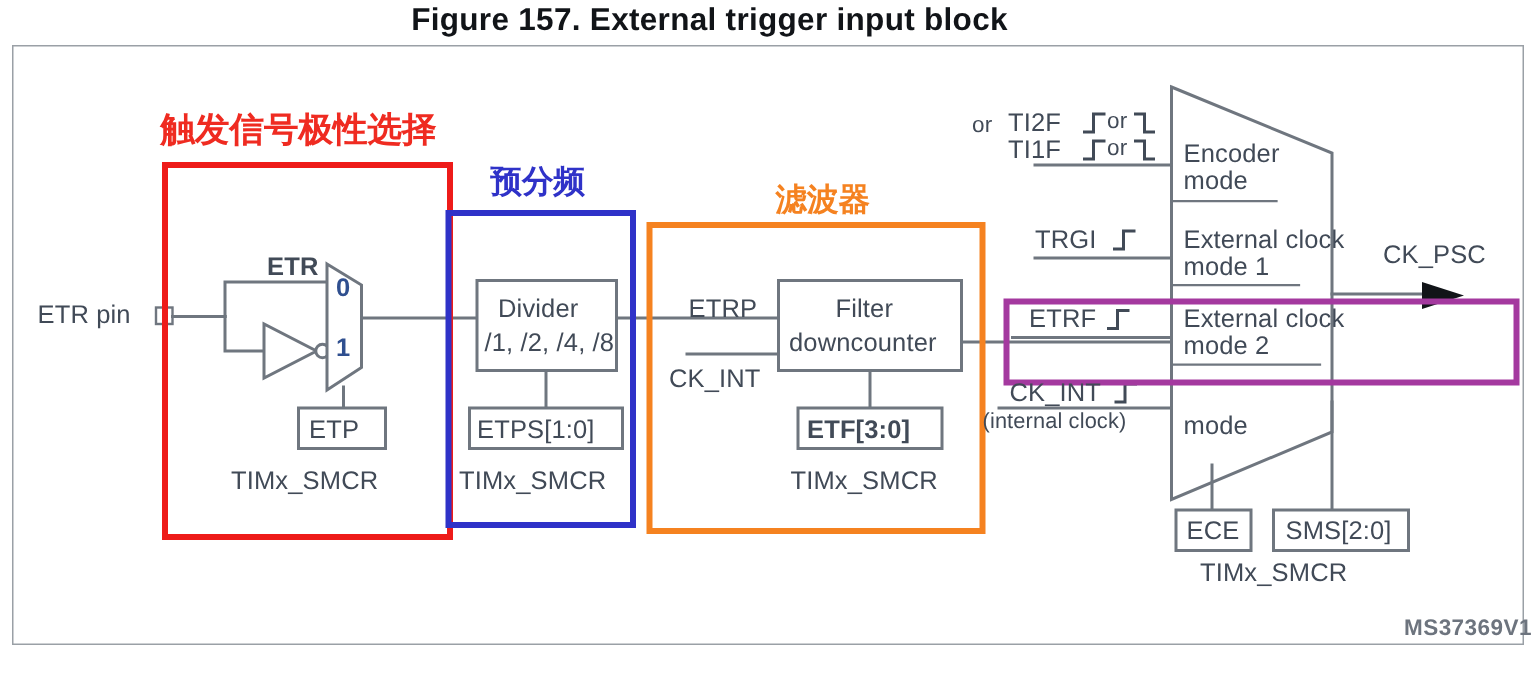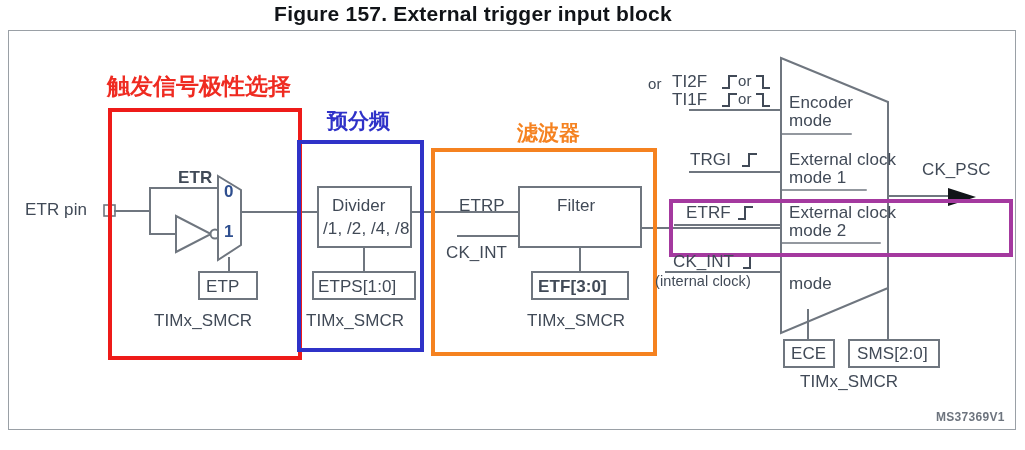--- a/index.html
+++ b/index.html
@@ -72,21 +72,21 @@
   #t-ext2{left:789px;top:203px;}
   #t-ext2b{left:789px;top:221px;}
   #t-int{left:789px;top:256px;}
   #t-intb{left:789px;top:274px;}
 
   #t-ckpsc{left:922px;top:160px;}
   #t-ece{left:791px;top:344px;}
   #t-sms{left:857px;top:344px;}
   #t-smcr4{left:800px;top:372px;}
 
-  #figid{position:absolute;left:936px;top:410px;font-size:12px;color:#6d747e;
+  #figid{position:absolute;left:936px;top:410px;font-size:15px;color:#6d747e;
          font-weight:bold;letter-spacing:.3px;}
 
   #watermark{position:absolute;left:845px;top:423px;font-size:14px;color:#c6c9ce;
              white-space:nowrap;font-family:"DejaVu Sans","Liberation Sans",sans-serif;}
 </style>
 </head>
 <body>
 
 <div id="root">
 
@@ -190,20 +190,21 @@
   <div class="tx" id="t-smcr1">TIMx_SMCR</div>
 
   <div class="tx" id="t-div1">Divider</div>
   <div class="tx" id="t-div2">/1, /2, /4, /8</div>
   <div class="tx" id="t-etps">ETPS[1:0]</div>
   <div class="tx" id="t-smcr2">TIMx_SMCR</div>
 
   <div class="tx" id="t-etrp">ETRP</div>
   <div class="tx" id="t-ckint">CK_INT</div>
   <div class="tx" id="t-filter">Filter</div>
+  <div class="tx" id="t-filter2">downcounter</div>
   <div class="tx" id="t-etf">ETF[3:0]</div>
   <div class="tx" id="t-smcr3">TIMx_SMCR</div>
 
   <div class="tx sm" id="t-or">or</div>
   <div class="tx" id="t-ti2f">TI2F</div>
   <div class="tx" id="t-ti1f">TI1F</div>
   <div class="tx sm" style="position:absolute;left:738px;top:72px;">or</div>
   <div class="tx sm" style="position:absolute;left:738px;top:90px;">or</div>
 
   <div class="tx" id="t-trgi">TRGI</div>

